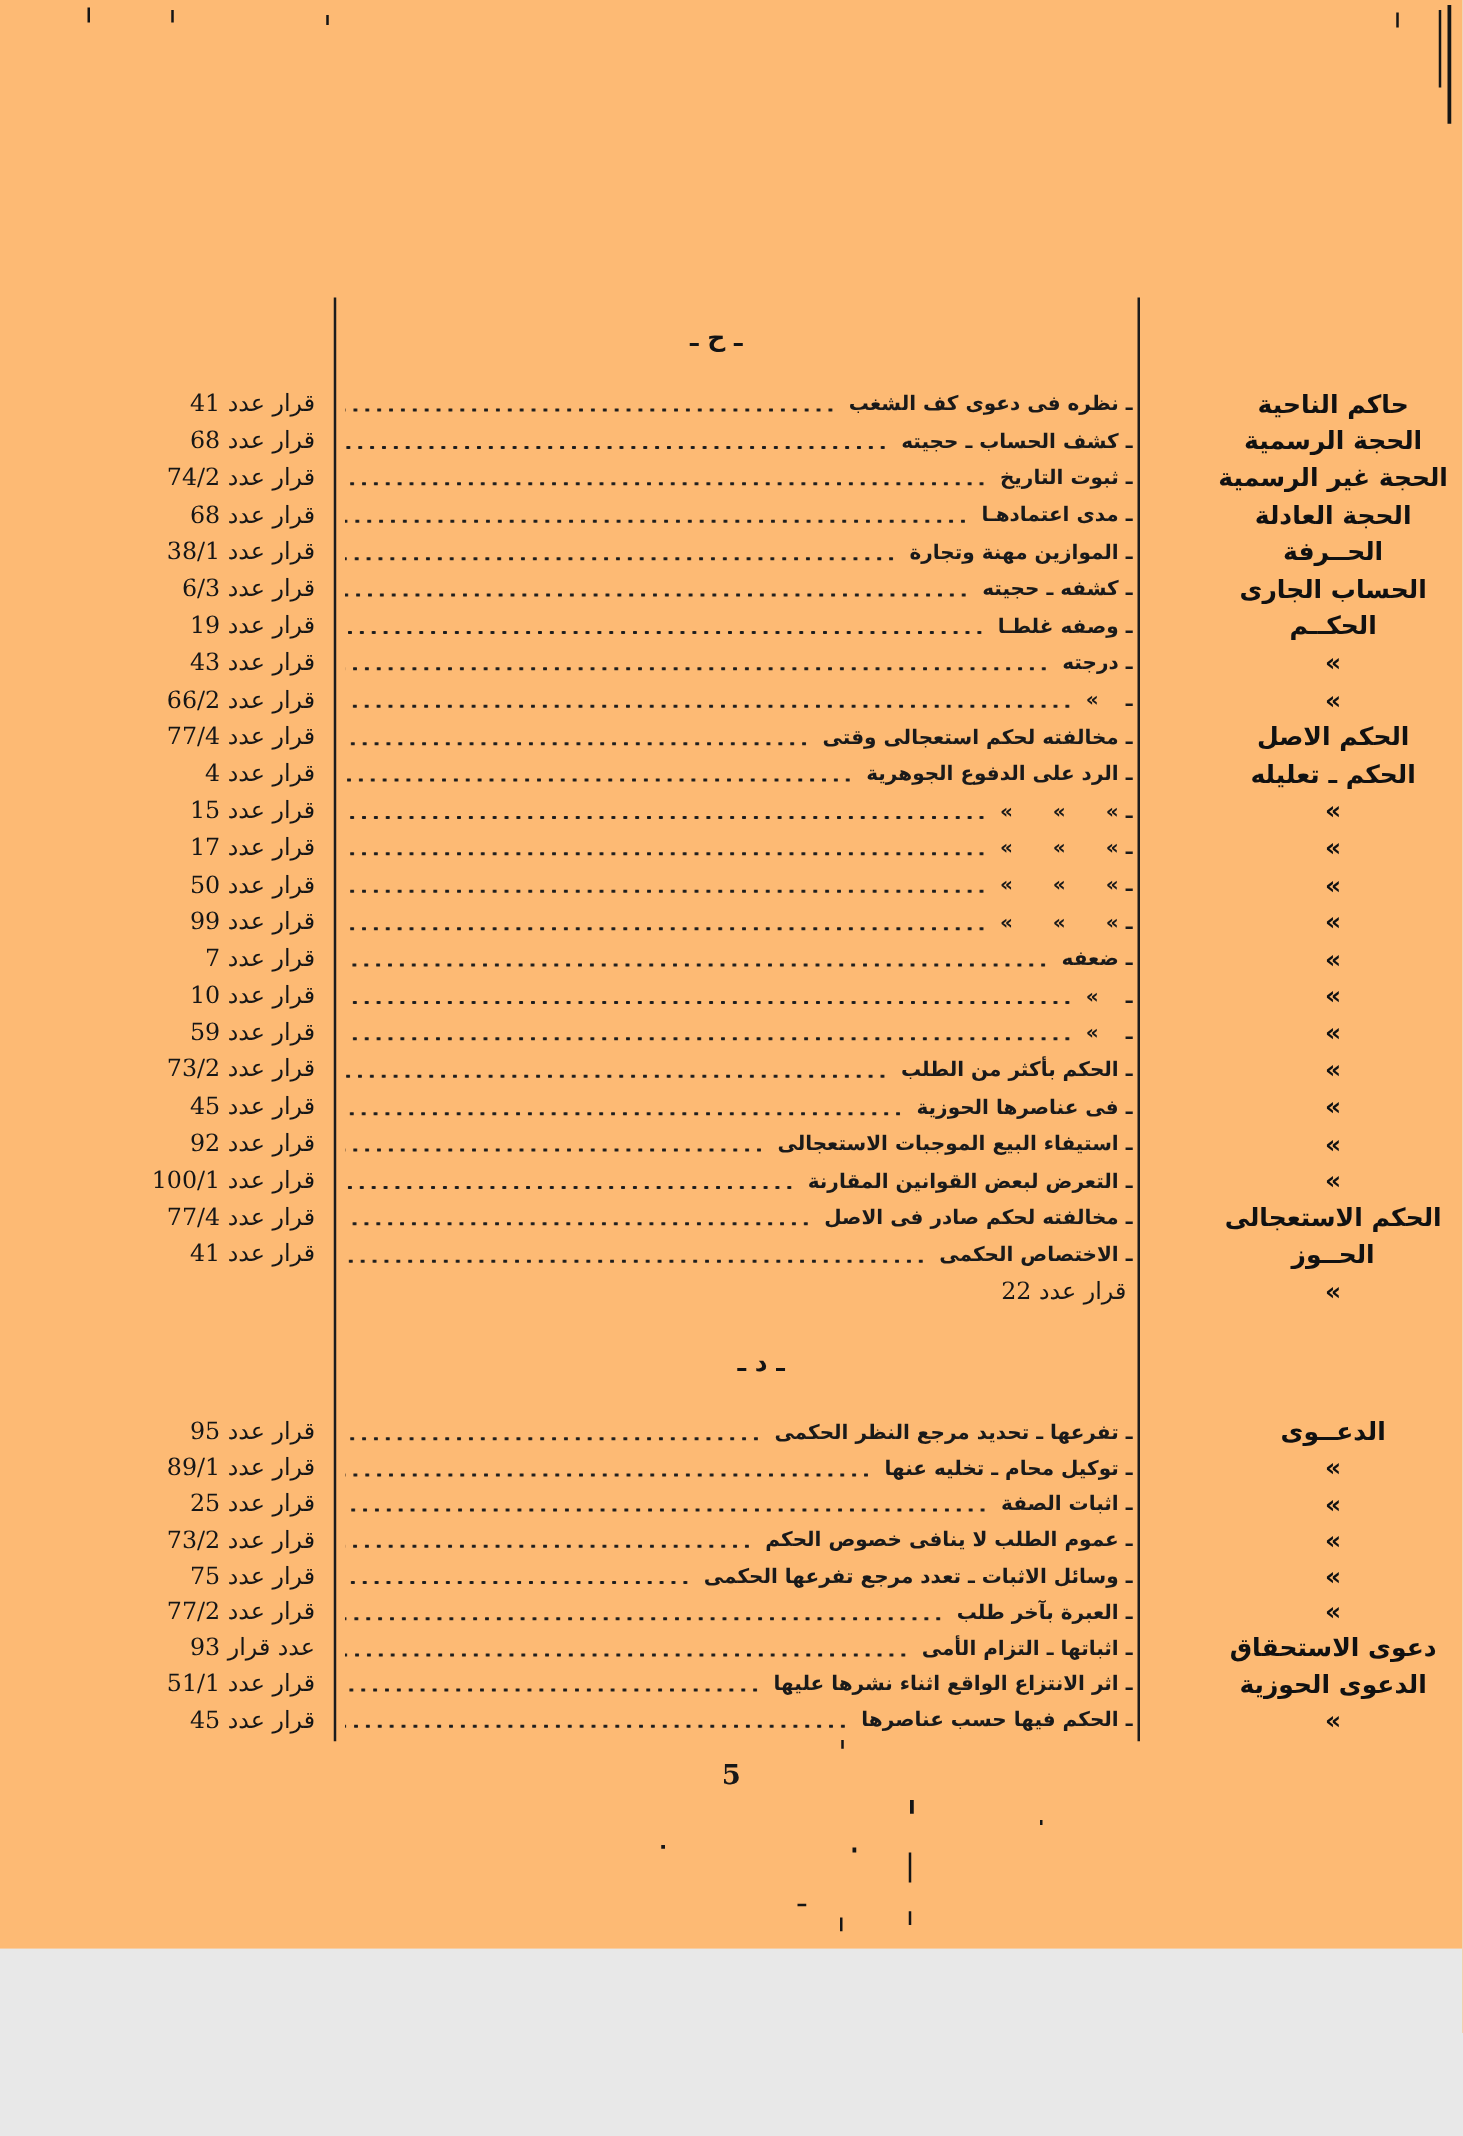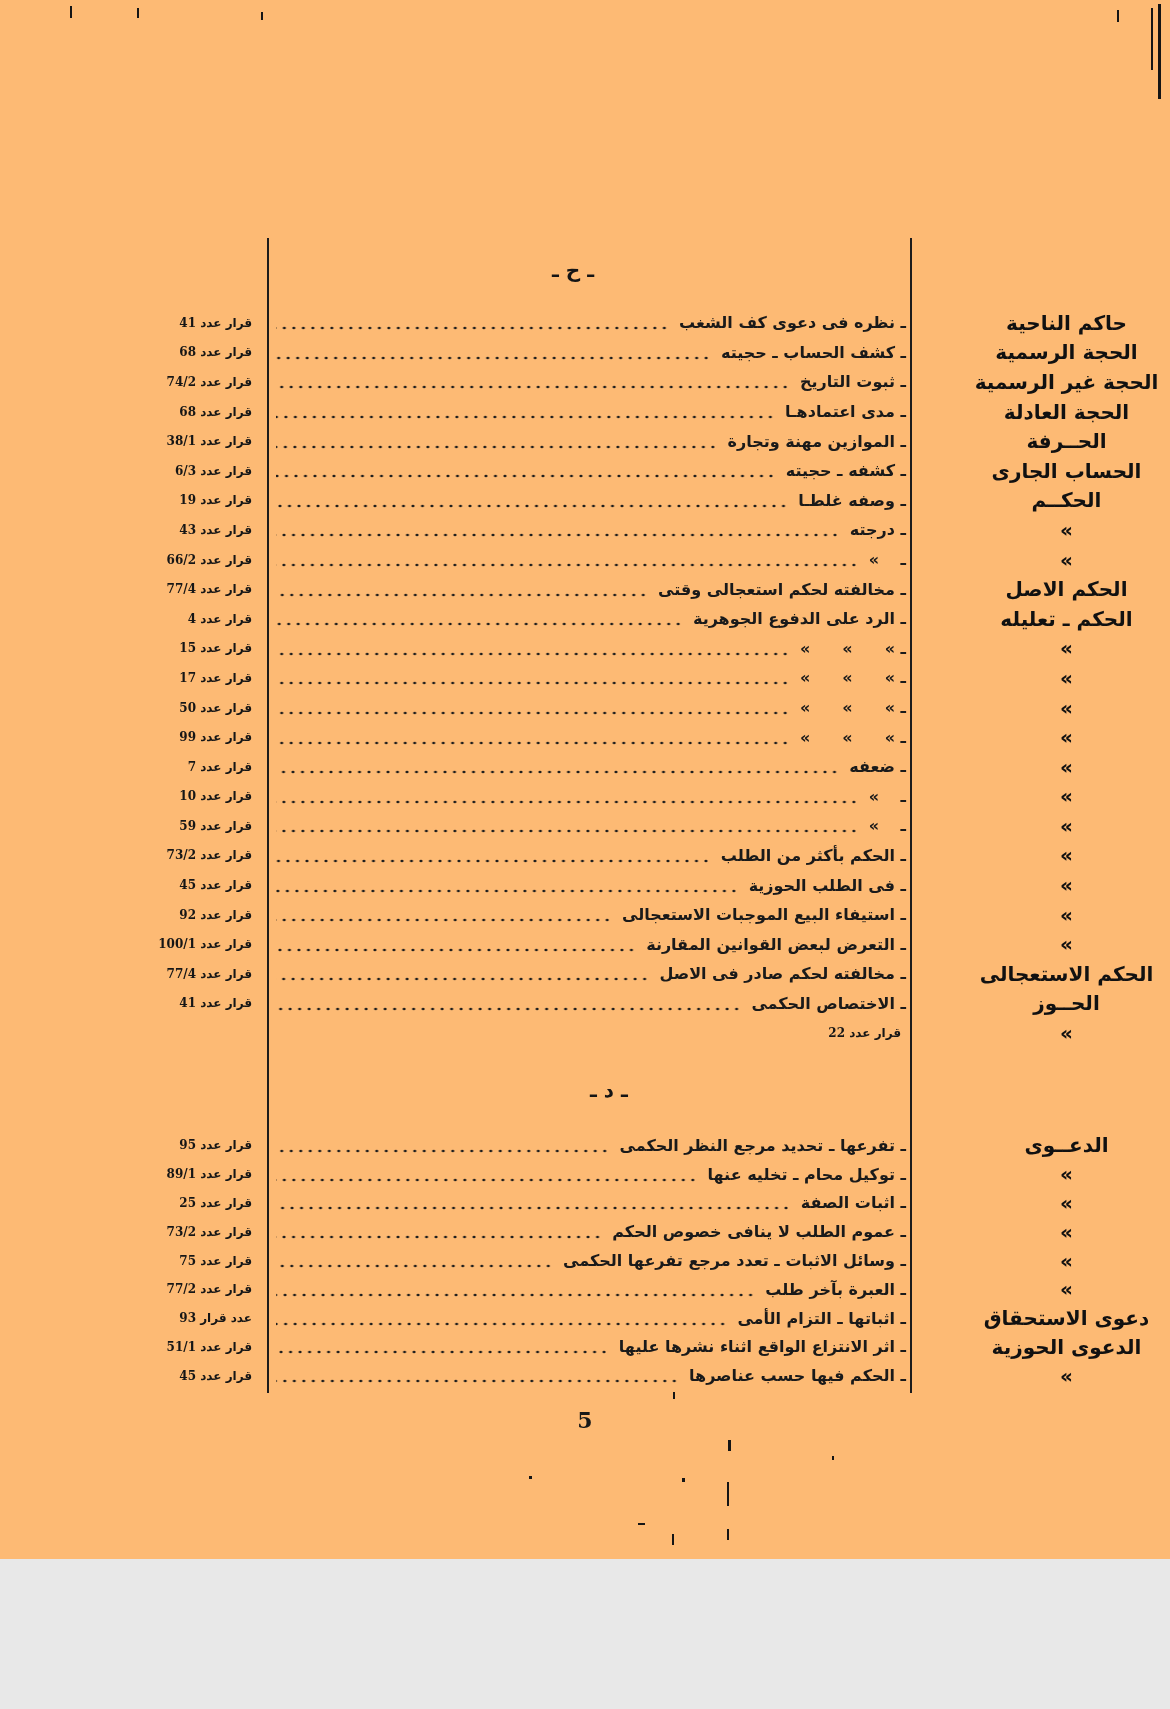--- a/index.html
+++ b/index.html
@@ -27,21 +27,21 @@
   }
   .item{flex:1;display:flex;align-items:flex-end;min-width:0;padding-right:5px;}
   .itxt{font-size:16px;font-weight:bold;white-space:nowrap;letter-spacing:.2px;color:#1a1a1a;}
   .leader{
     flex:1;min-width:0;height:4px;margin:11px 10px 0 14px;align-self:center;
     background-image:radial-gradient(circle,#1d1d1d 1.4px,transparent 1.6px);
     background-size:9.5px 4px;background-repeat:repeat-x;background-position:right center;
   }
   .num{
     flex:none;width:262px;box-sizing:border-box;padding:0 10px;
-    text-align:right;font-size:12px;font-weight:bold;white-space:nowrap;
+    text-align:right;font-size:19px;font-weight:normal;white-space:nowrap;
     font-family:"DejaVu Serif","DejaVu Sans",serif;color:#161616;
   }
   .page-number{
     position:absolute;left:560px;top:1407px;width:50px;text-align:center;
     font-size:22px;font-weight:bold;font-family:"DejaVu Serif","DejaVu Sans",serif;
   }
   .artifact{position:absolute;background:#151515;}
 </style>
 </head>
 <body>
@@ -219,21 +219,21 @@
         <div class="cat">»</div>
         <div class="item">
           <span class="itxt">ـ الحكم بأكثر من الطلب</span>
           <span class="leader"></span>
         </div>
         <div class="num">قرار عدد 73/2</div>
       </div>
       <div class="row">
         <div class="cat">»</div>
         <div class="item">
-          <span class="itxt">ـ فى الطلب الحوزية</span>
+          <span class="itxt">ـ فى عناصرها الحوزية</span>
           <span class="leader"></span>
         </div>
         <div class="num">قرار عدد 45</div>
       </div>
       <div class="row">
         <div class="cat">»</div>
         <div class="item">
           <span class="itxt">ـ استيفاء البيع الموجبات الاستعجالى</span>
           <span class="leader"></span>
         </div>

